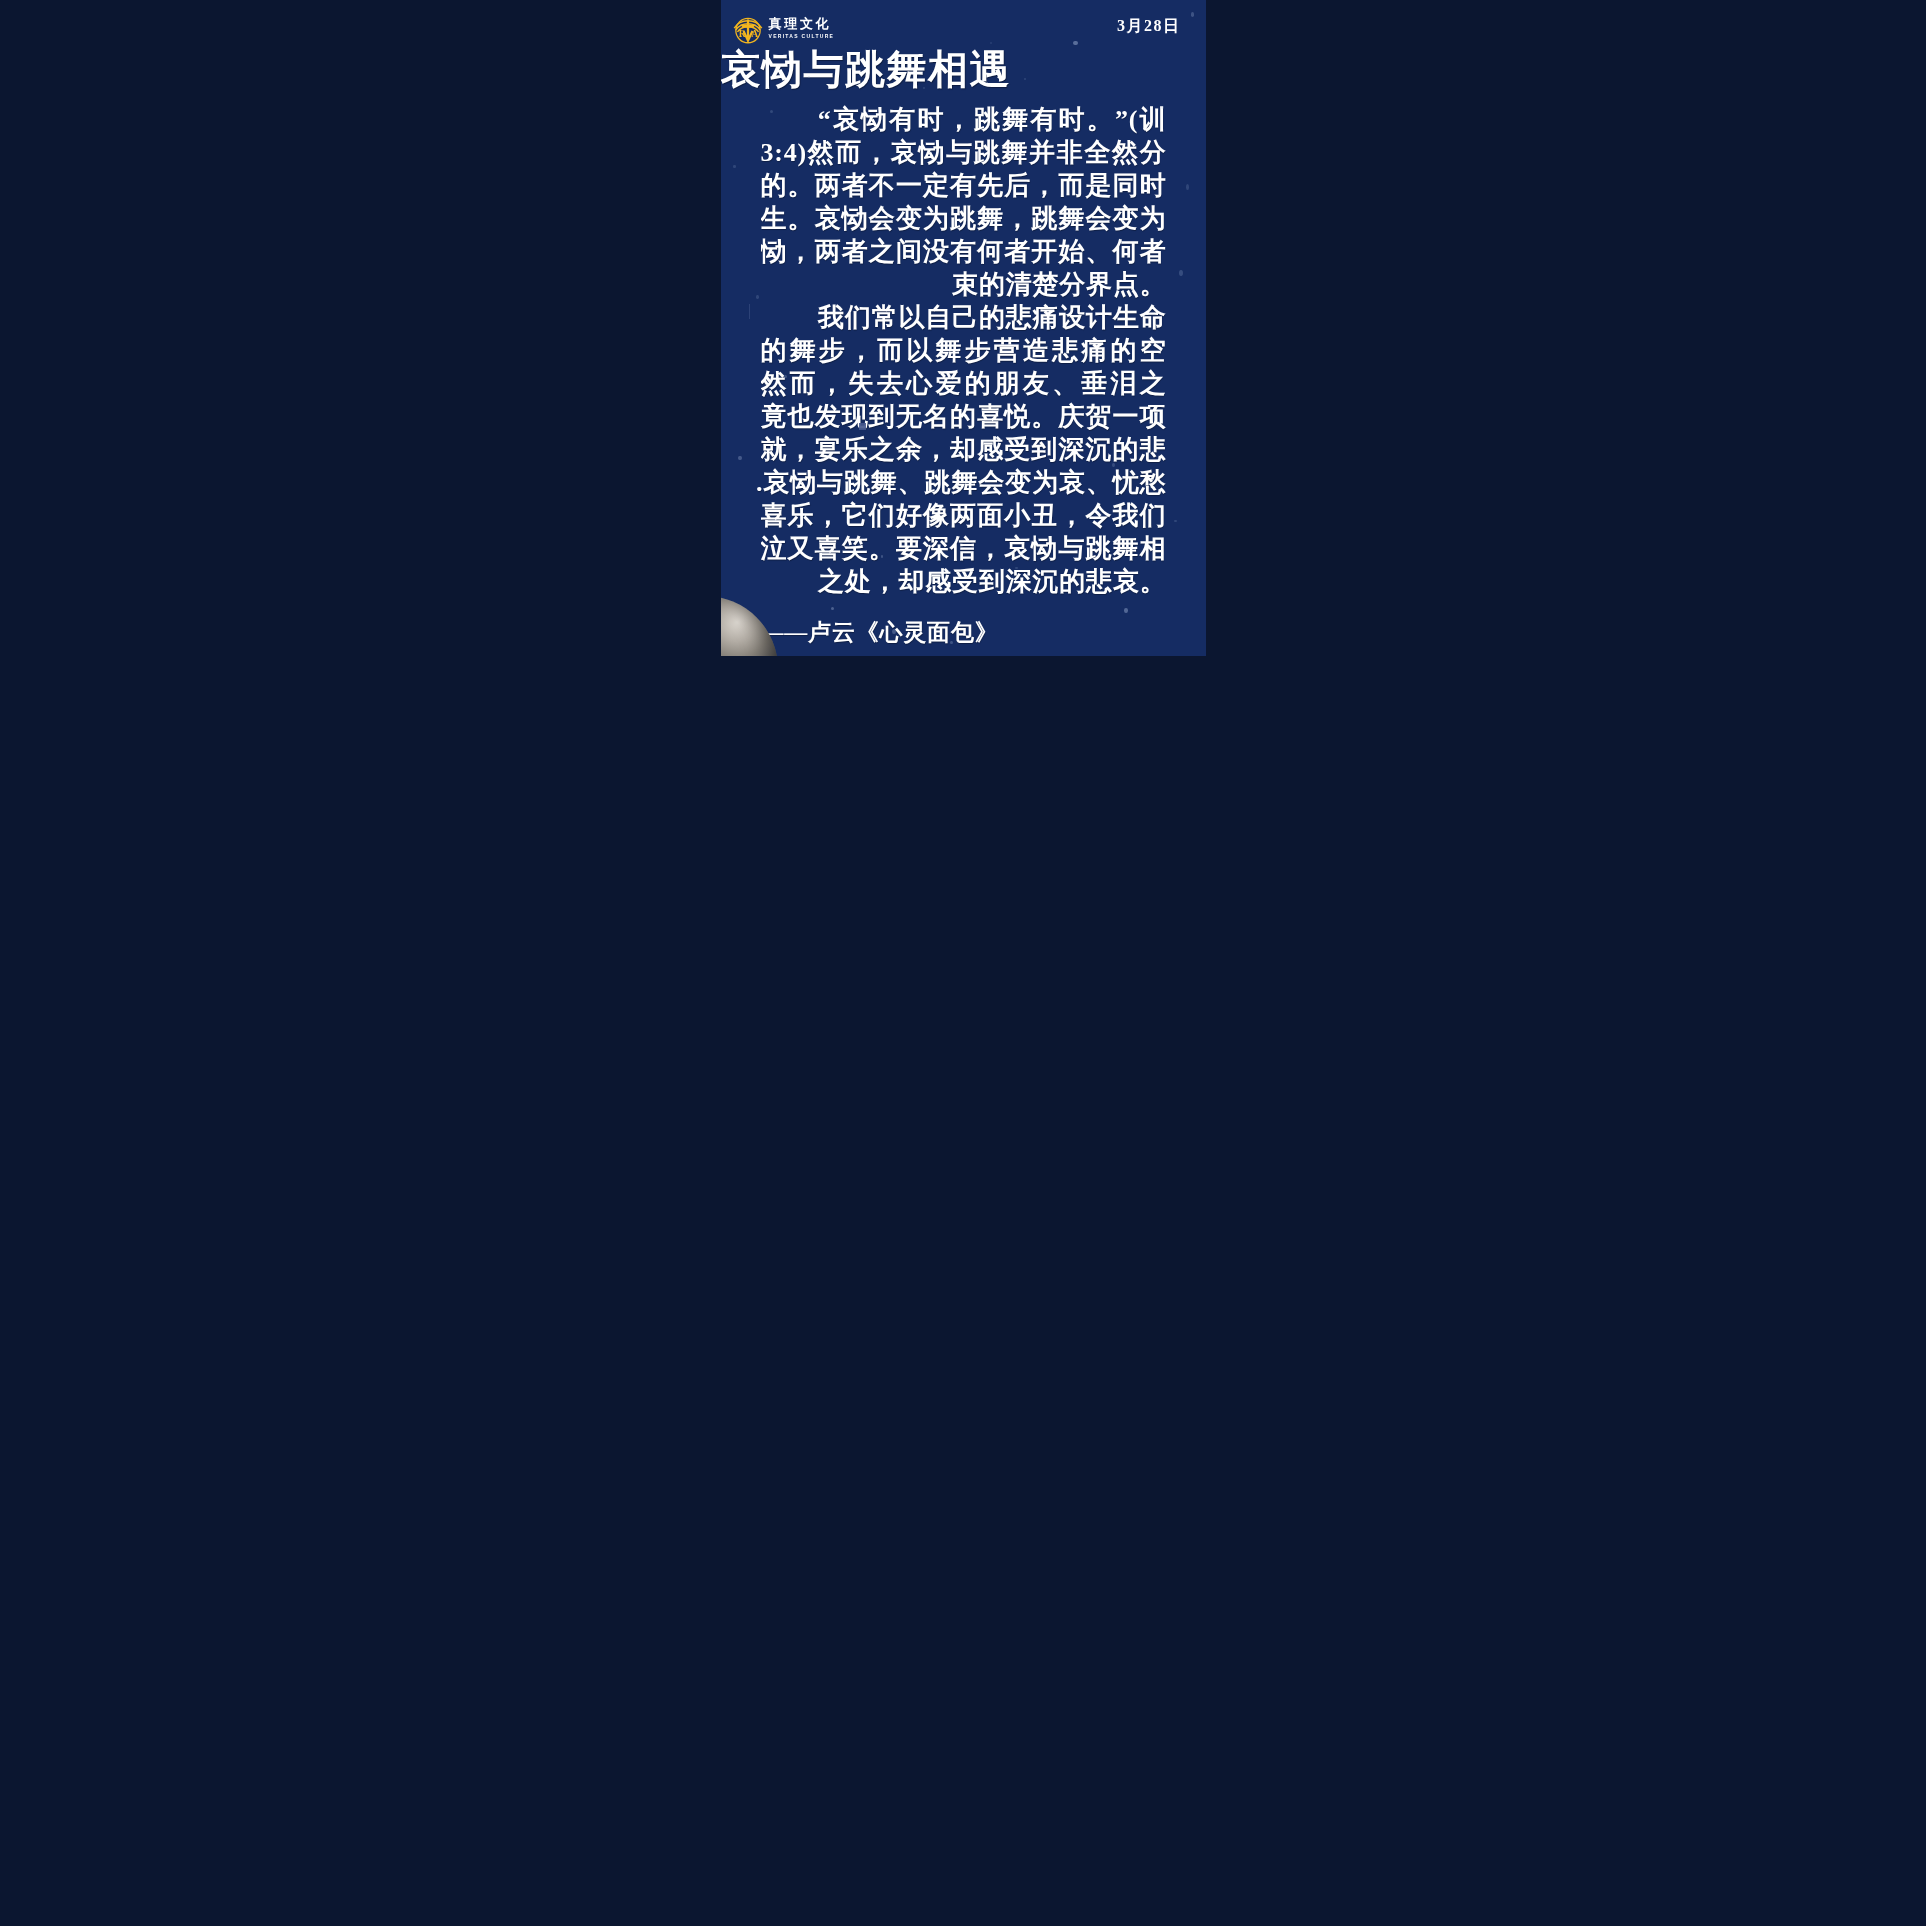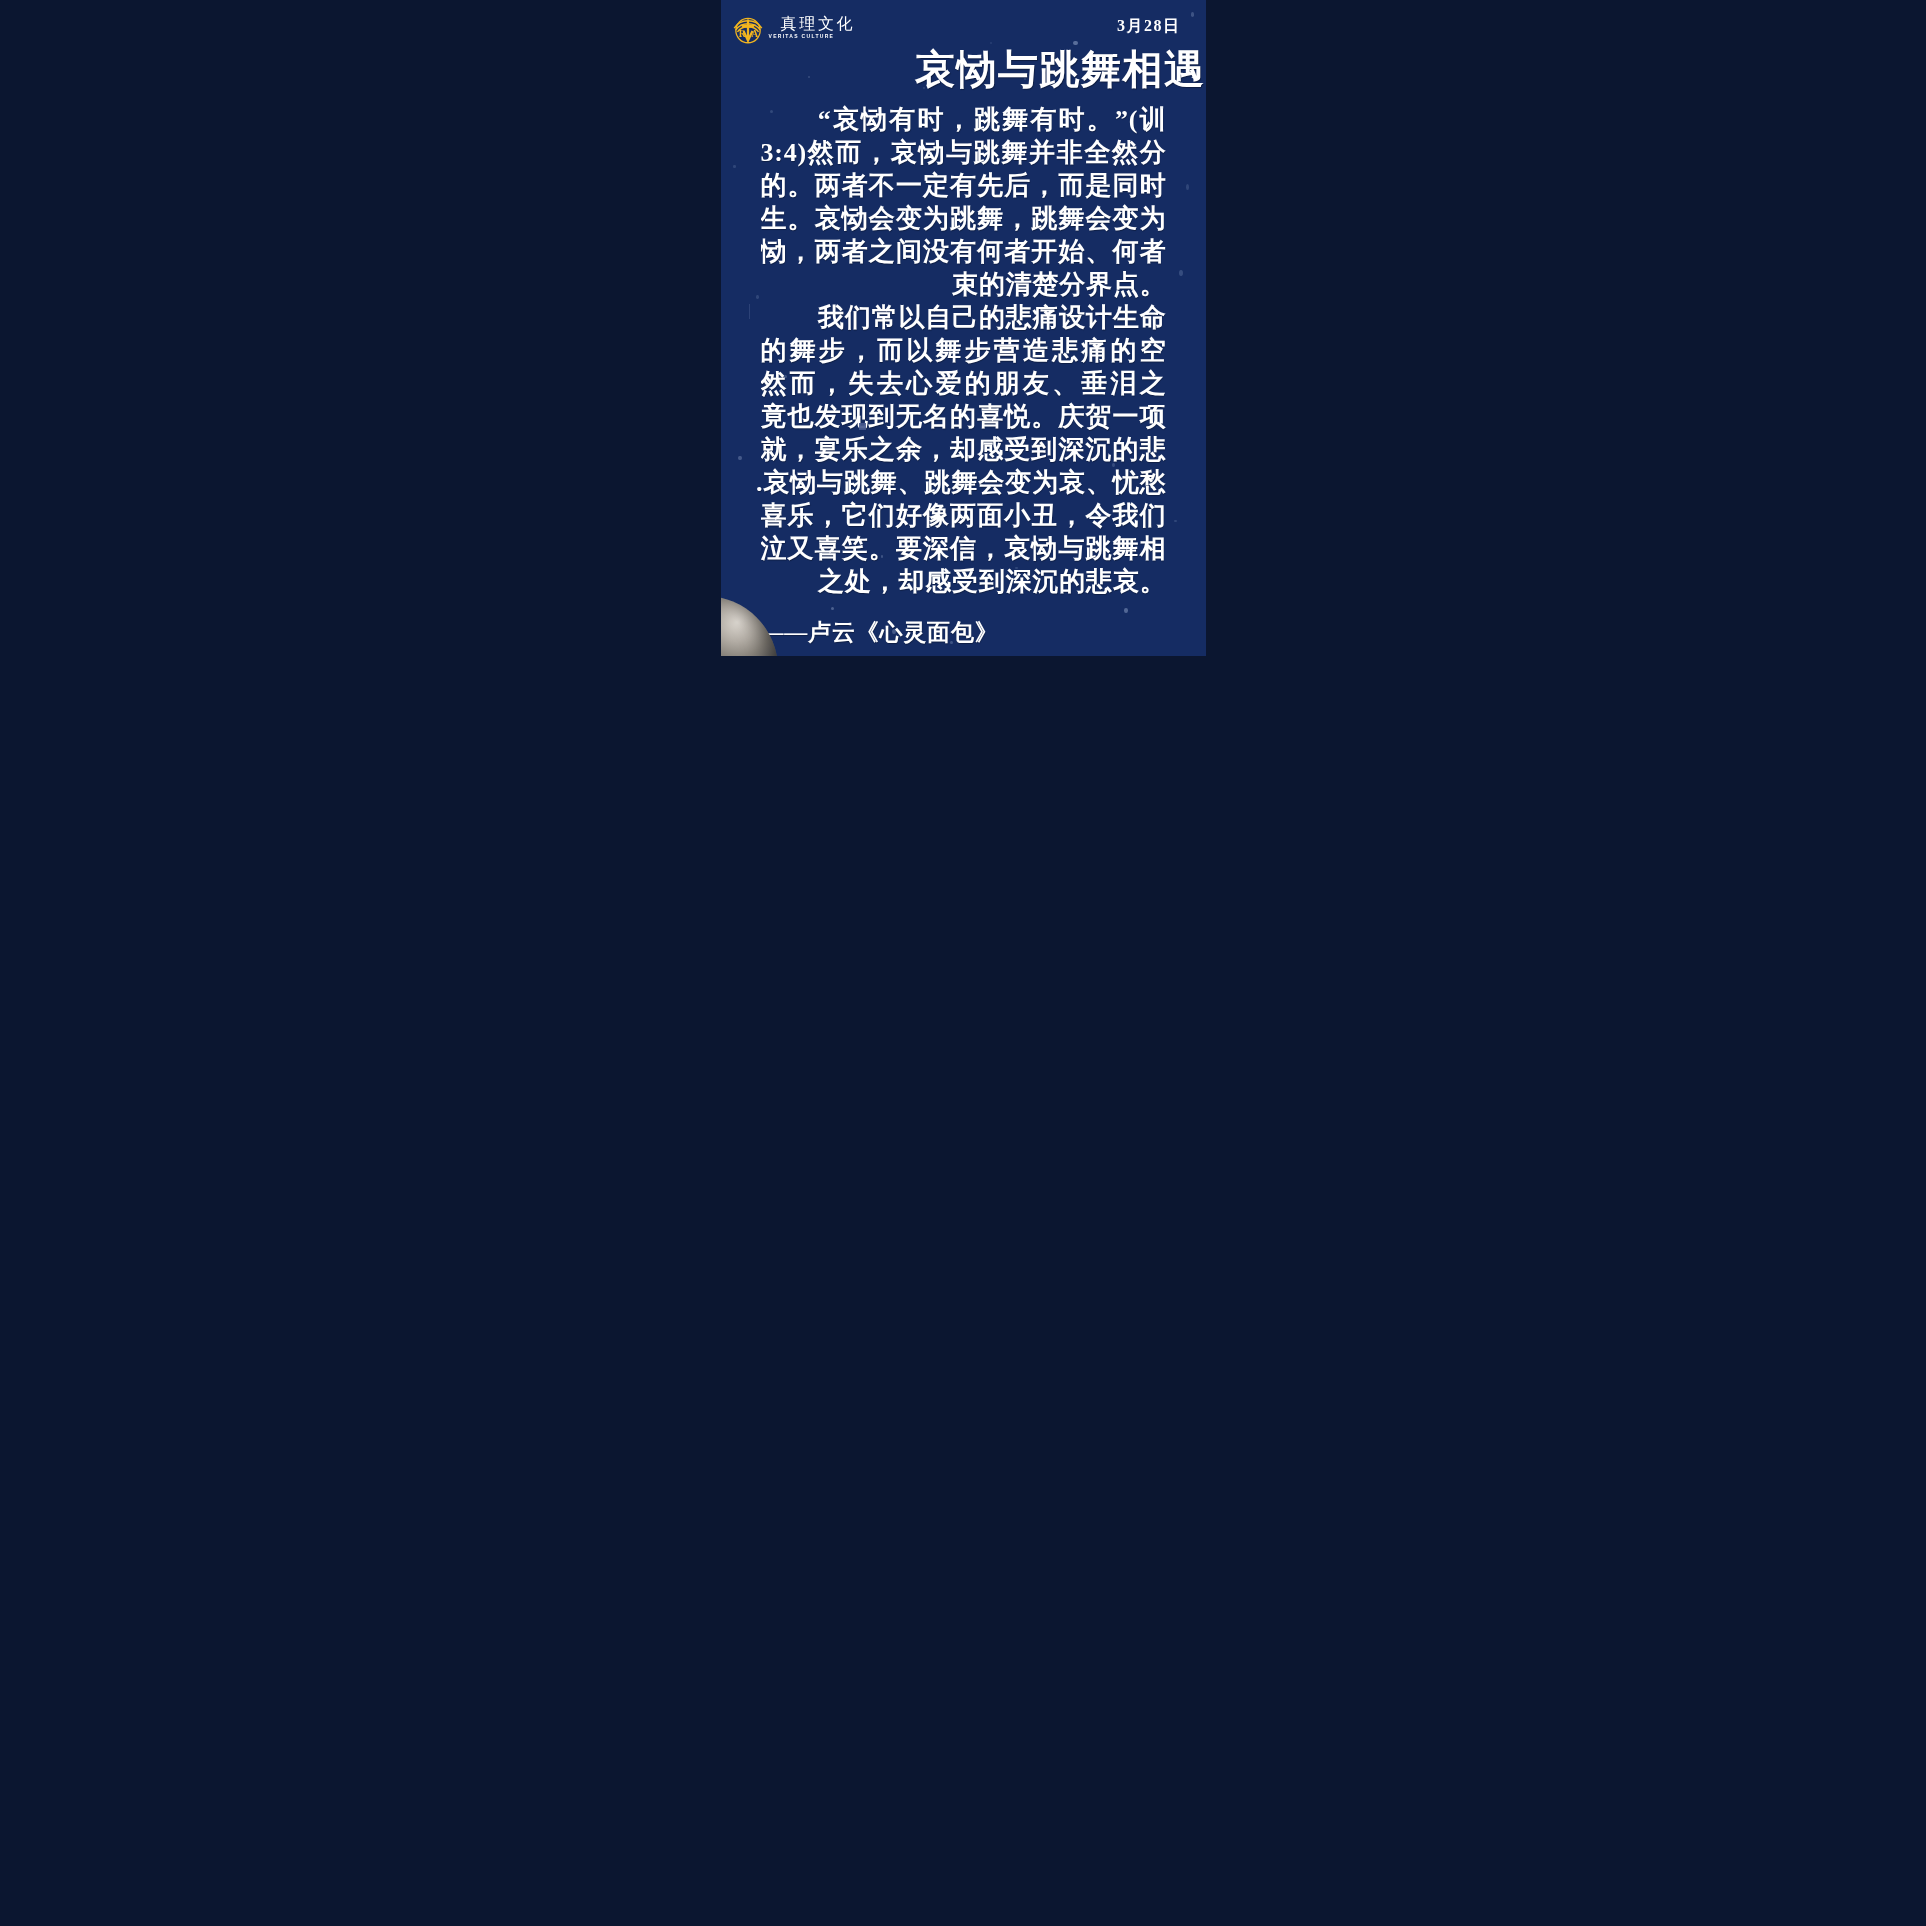--- a/index.html
+++ b/index.html
@@ -9,36 +9,35 @@
     margin:0 auto;
     background:#152c63;
     overflow:hidden;
     font-family:"Liberation Serif","DejaVu Serif",serif;
     color:#ffffff;
   }
   
   #logo-emblem{position:absolute;left:11.6px;top:13px;width:32px;height:32px;}
   #brand{position:absolute;left:48px;top:15.4px;}
   #brand-cn{
-    font-size:16px;font-weight:400;letter-spacing:2.7px;line-height:17px;
+    font-size:13px;font-weight:700;letter-spacing:2.7px;line-height:17px;
     font-family:"Liberation Serif","DejaVu Serif",serif;
-    margin-left:12px;
   }
   #brand-en{
     font-size:5px;font-weight:700;letter-spacing:1.3px;line-height:7.7px;margin-top:0.8px;
     font-family:"Liberation Sans","DejaVu Sans",sans-serif;
   }
   #date{
     position:absolute;right:25px;top:16px;
     font-size:16px;font-weight:700;letter-spacing:1.5px;
   }
   
   #title{
     position:absolute;left:0;right:0;top:42px;
-    text-align:right;
+    text-align:left;
     font-size:40px;font-weight:700;letter-spacing:1.5px;
     text-shadow:0.8px 1.2px 0.8px rgba(0,0,0,0.35);
     white-space:nowrap;
   }
   
   #body-text{
     position:absolute;left:40px;top:103px;width:406px;
   }
   .line{
     width:100%;

